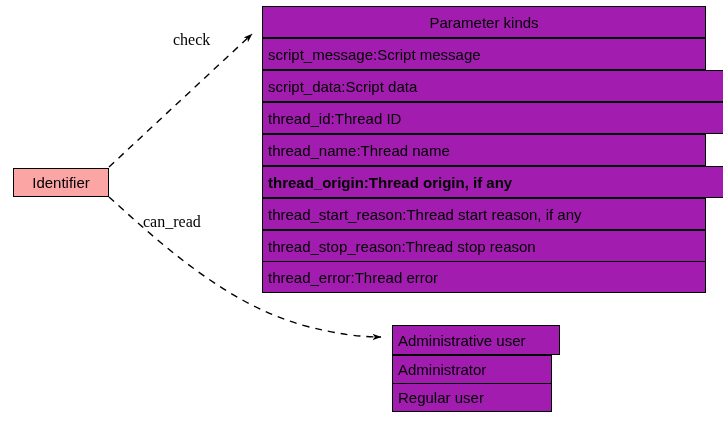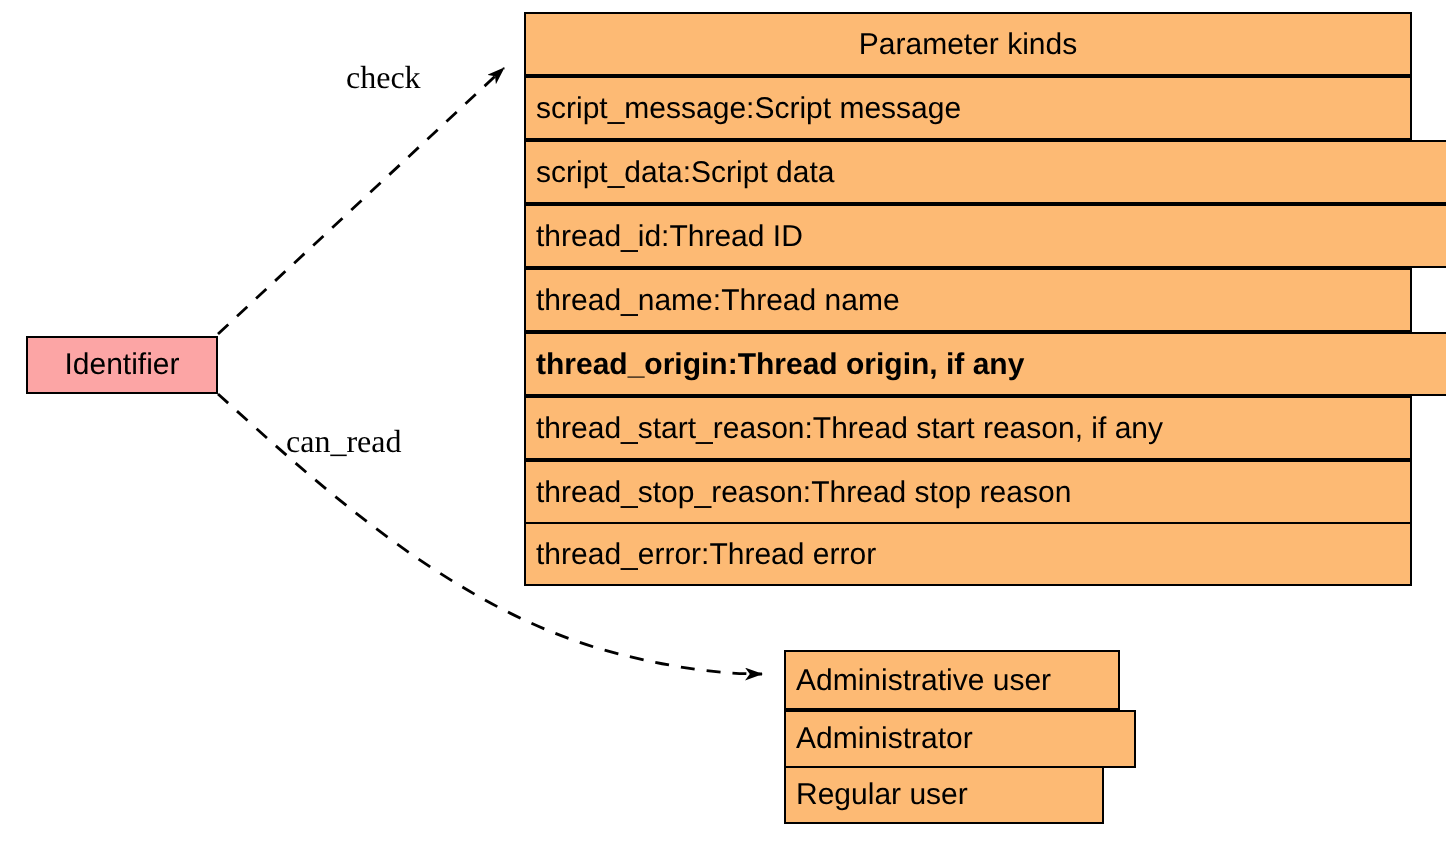--- a/index.html
+++ b/index.html
@@ -12,21 +12,21 @@
     width: 723px;
     height: 421px;
     background: #ffffff;
     overflow: hidden;
     font-family: "Liberation Sans", sans-serif;
   }
   .node-row {
     position: absolute;
     box-sizing: border-box;
     border: 1px solid #000000;
-    background: #fdba74;
+    background: #a21caf;
     color: #000000;
     font-family: "Liberation Sans", sans-serif;
     font-size: 15px;
     line-height: 1;
     white-space: nowrap;
     display: flex;
     align-items: center;
   }
   .node-row.left   { justify-content: flex-start; padding-left: 5px; }
   .node-row.center { justify-content: center; }
@@ -112,19 +112,19 @@
     <div class="node-row left" style="left:262px; top:262px; width:444px; height:31px;">thread_state:Thread state</div>
 
     <div class="node-row left" style="left:262px; top:261px; width:444px; height:32px;">thread_error:Thread error</div>
 
   </div>
 
   <div>
 
     <div class="node-row left" style="left:392px; top:325px; width:168px; height:30px;">Administrative user</div>
 
-    <div class="node-row left" style="left:392px; top:355px; width:176px; height:29px;">Administrator</div>
+    <div class="node-row left" style="left:392px; top:355px; width:160px; height:29px;">Administrator</div>
 
     <div class="node-row left" style="left:392px; top:383px; width:160px; height:29px;">Regular user</div>
 
   </div>
 
 </div>
 
 </body></html>

